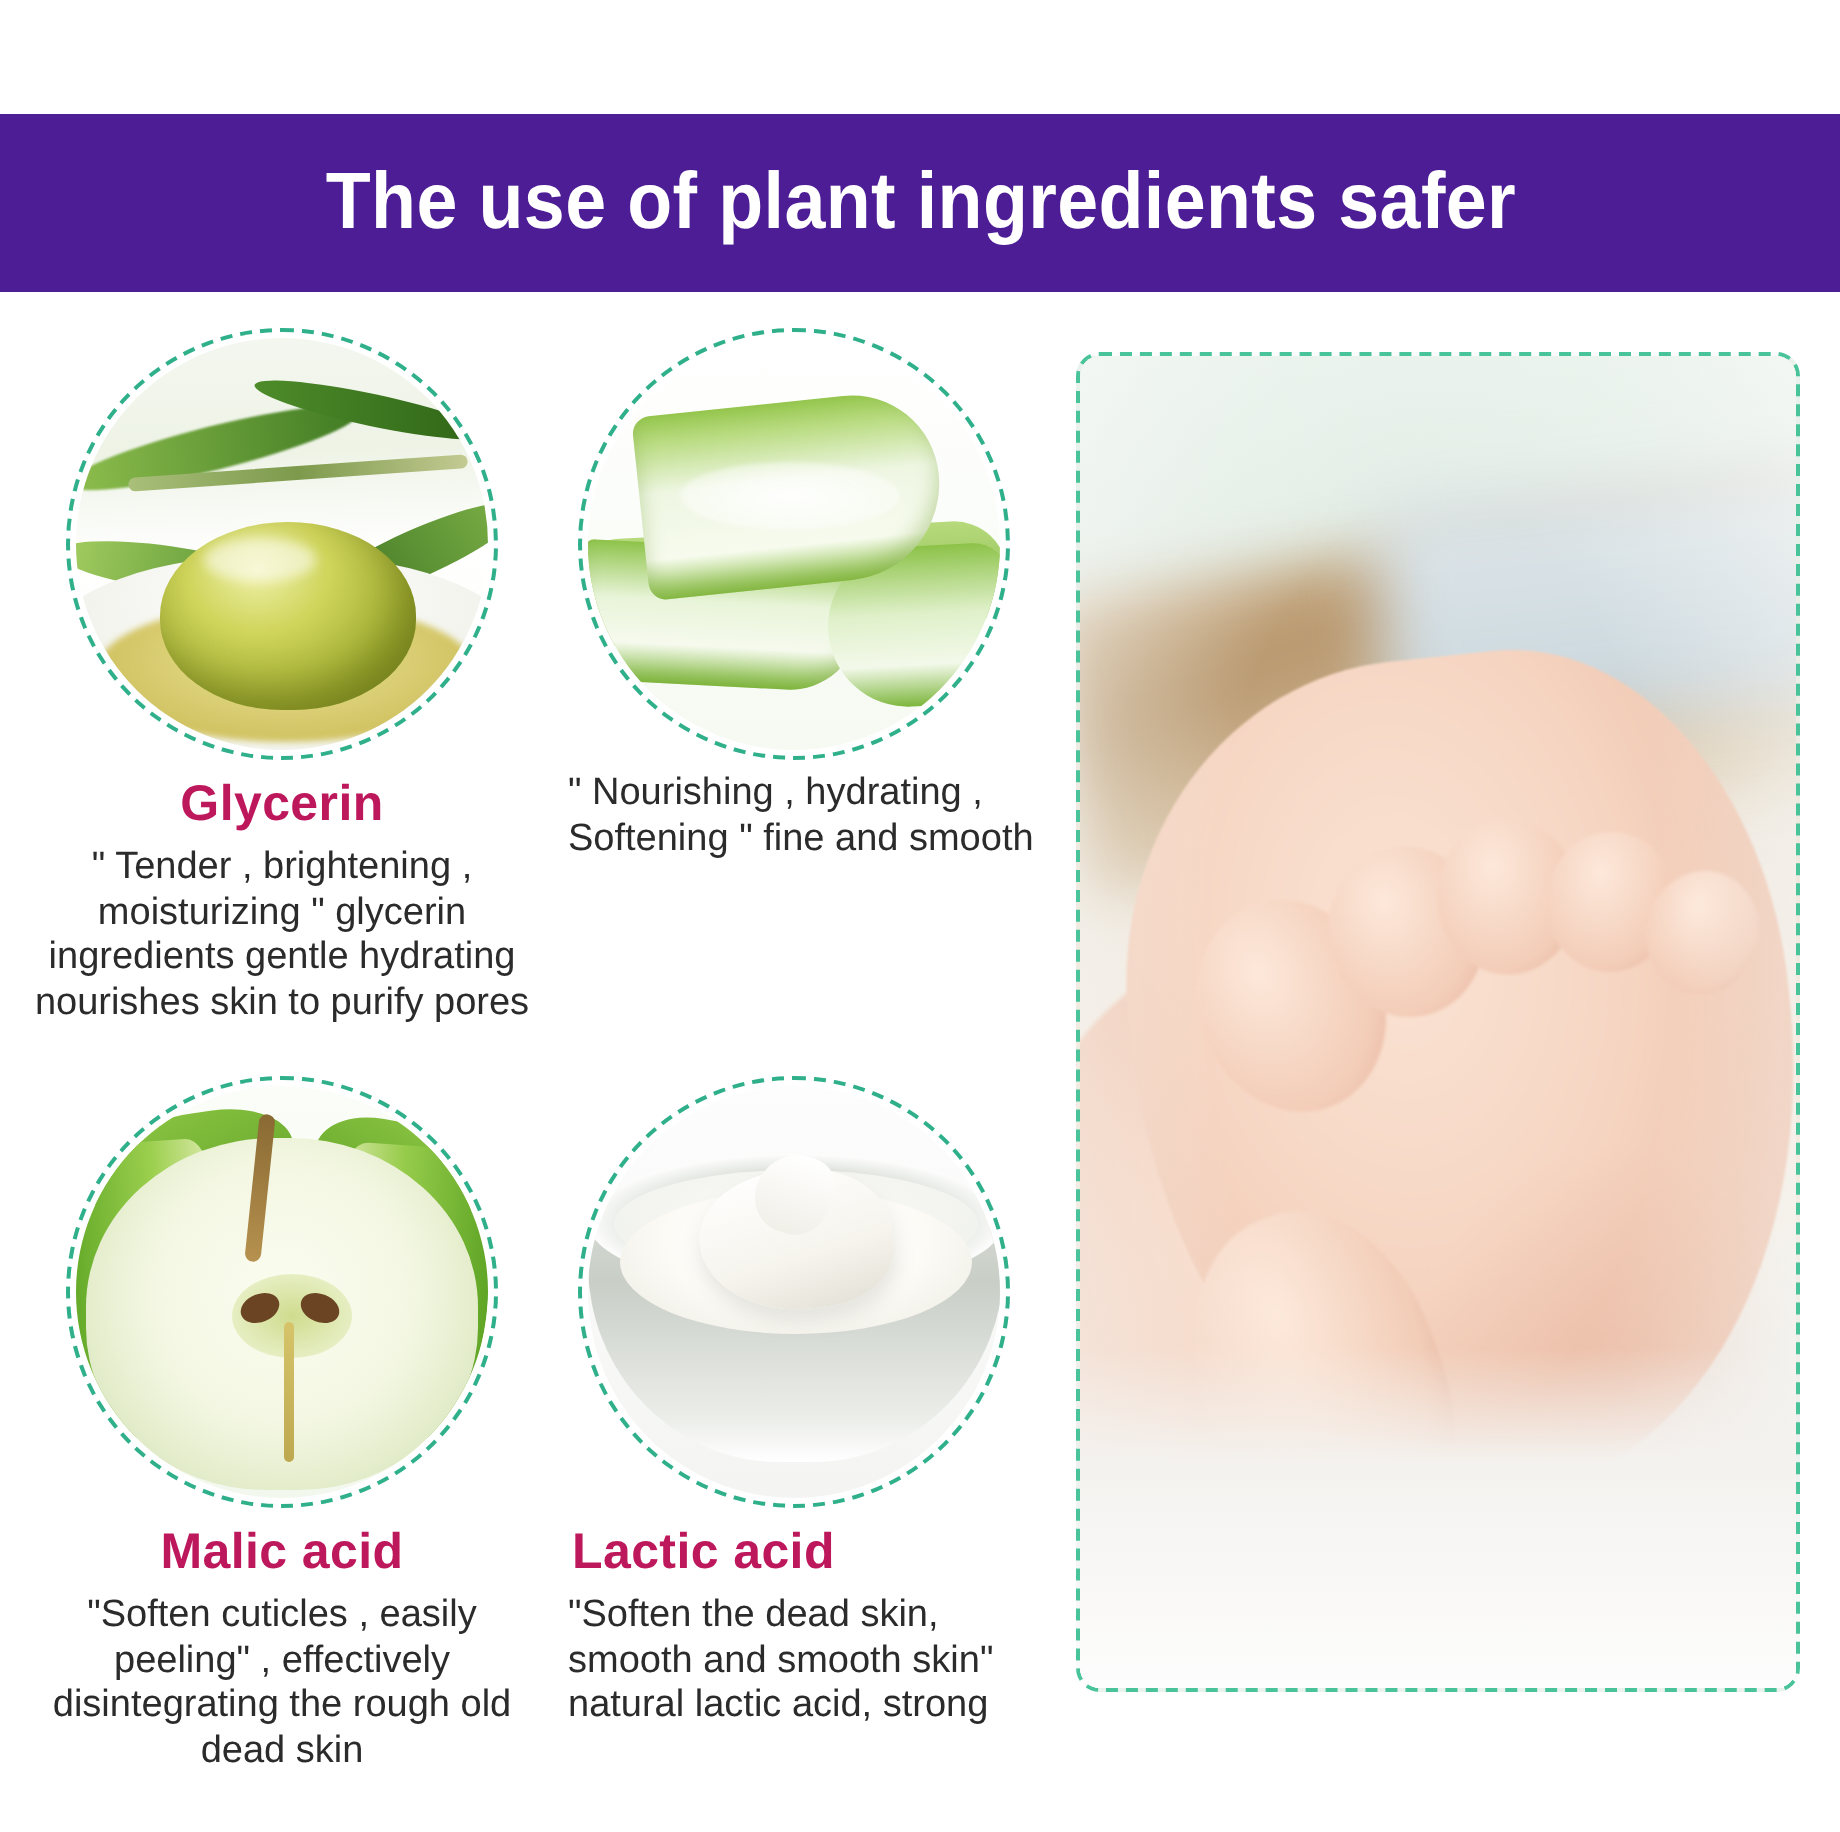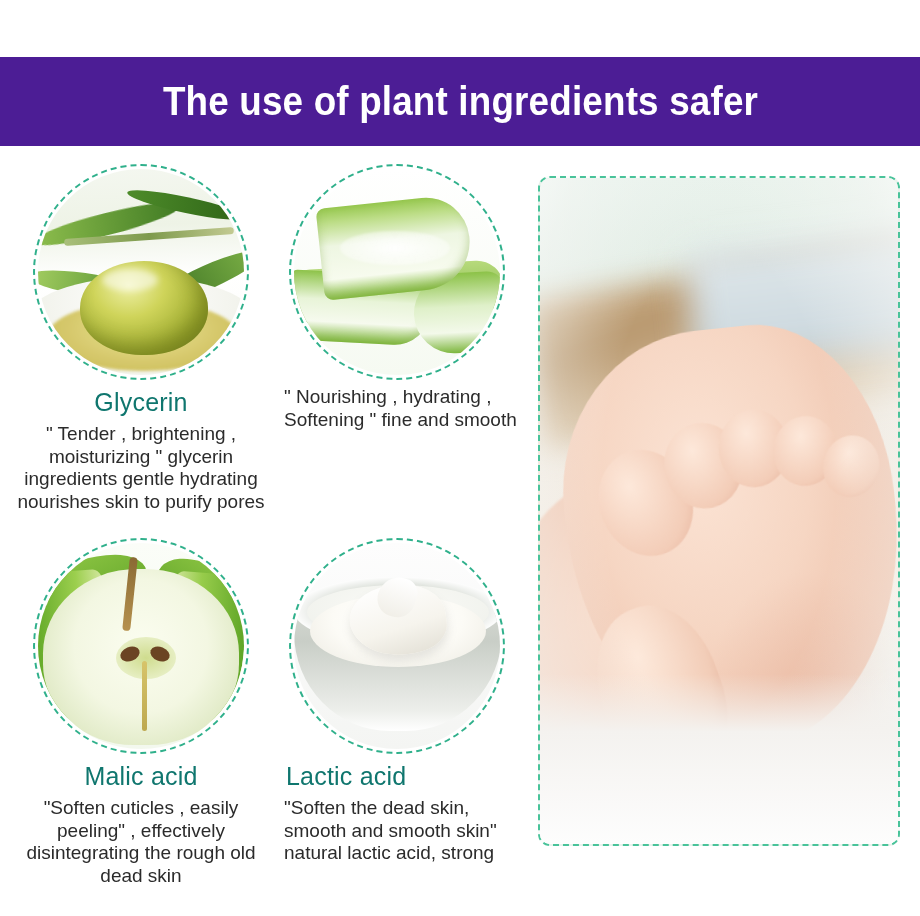--- a/index.html
+++ b/index.html
@@ -175,23 +175,23 @@
       background:linear-gradient(170deg,#ffffff,#f6f4ed 60%,#e3e0d6 100%);
       border-radius:48% 52% 40% 60%; transform:rotate(-8deg);
       box-shadow: 0 6px 10px rgba(120,120,110,.18); }
   .art-cream .swirlTip { position:absolute; width:38px; height:40px; left:84px; top:34px;
       background:linear-gradient(180deg,#ffffff,#f1efe8); border-radius:60% 40% 50% 50%;
       transform:rotate(18deg); }
 
   
   .ing-name {
     text-align: center;
-    color: #0f766e;
+    color: #be185d;
     font-size: 25px;
-    font-weight: 400;
+    font-weight: 700;
     margin-top: 8px;
     letter-spacing: 0.2px;
     white-space: nowrap;
   }
   .ing-desc {
     text-align: center;
     color: #2b2b2b;
     font-size: 19px;
     line-height: 1.19;
     margin-top: 6px;

